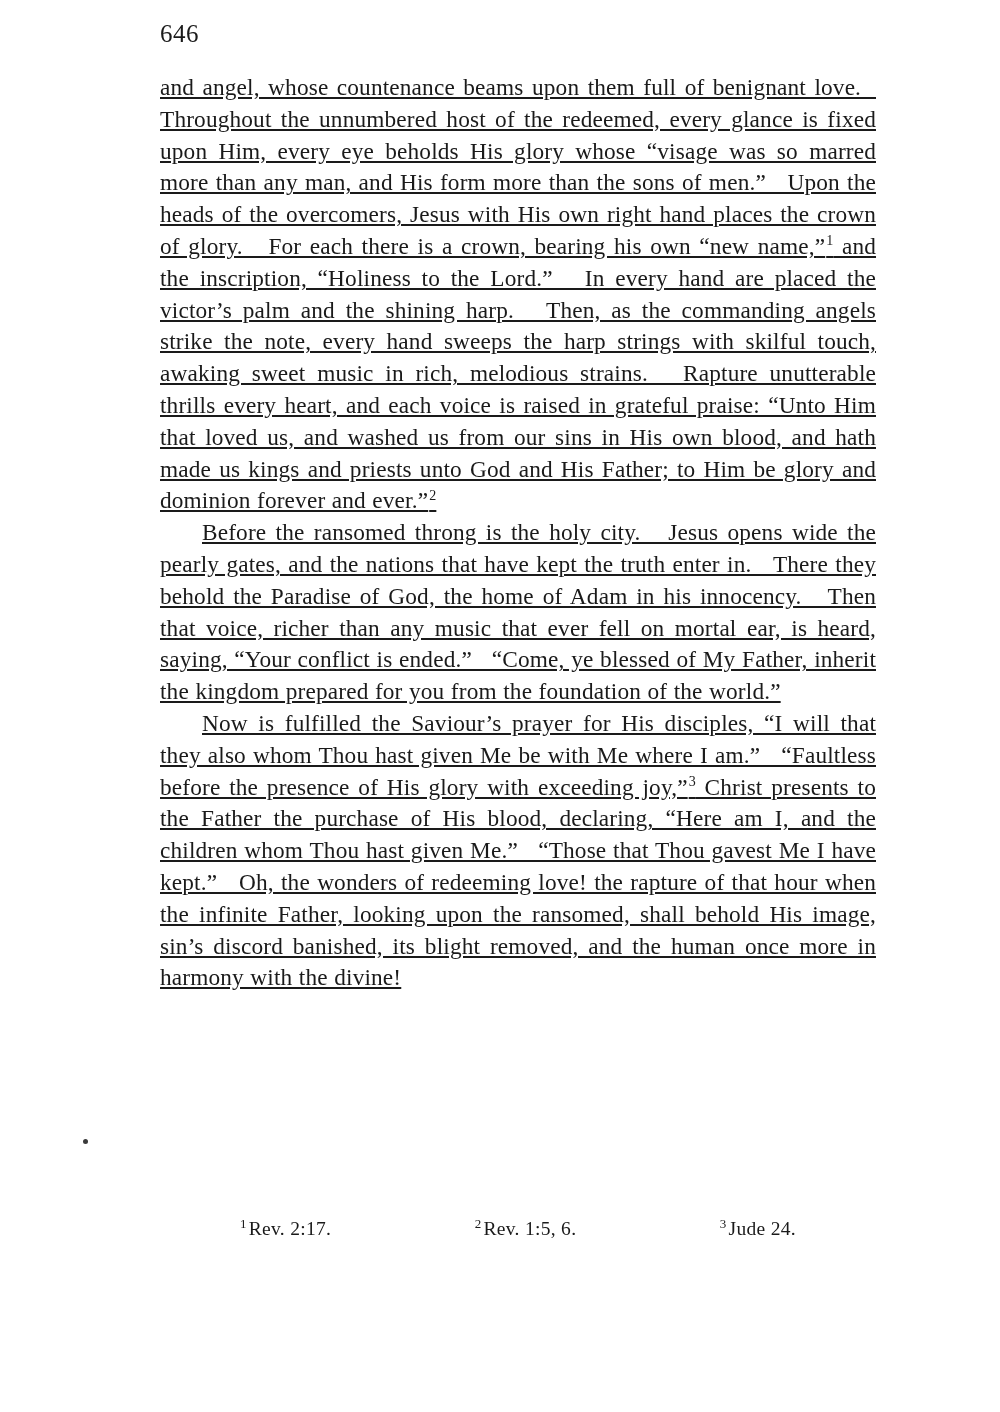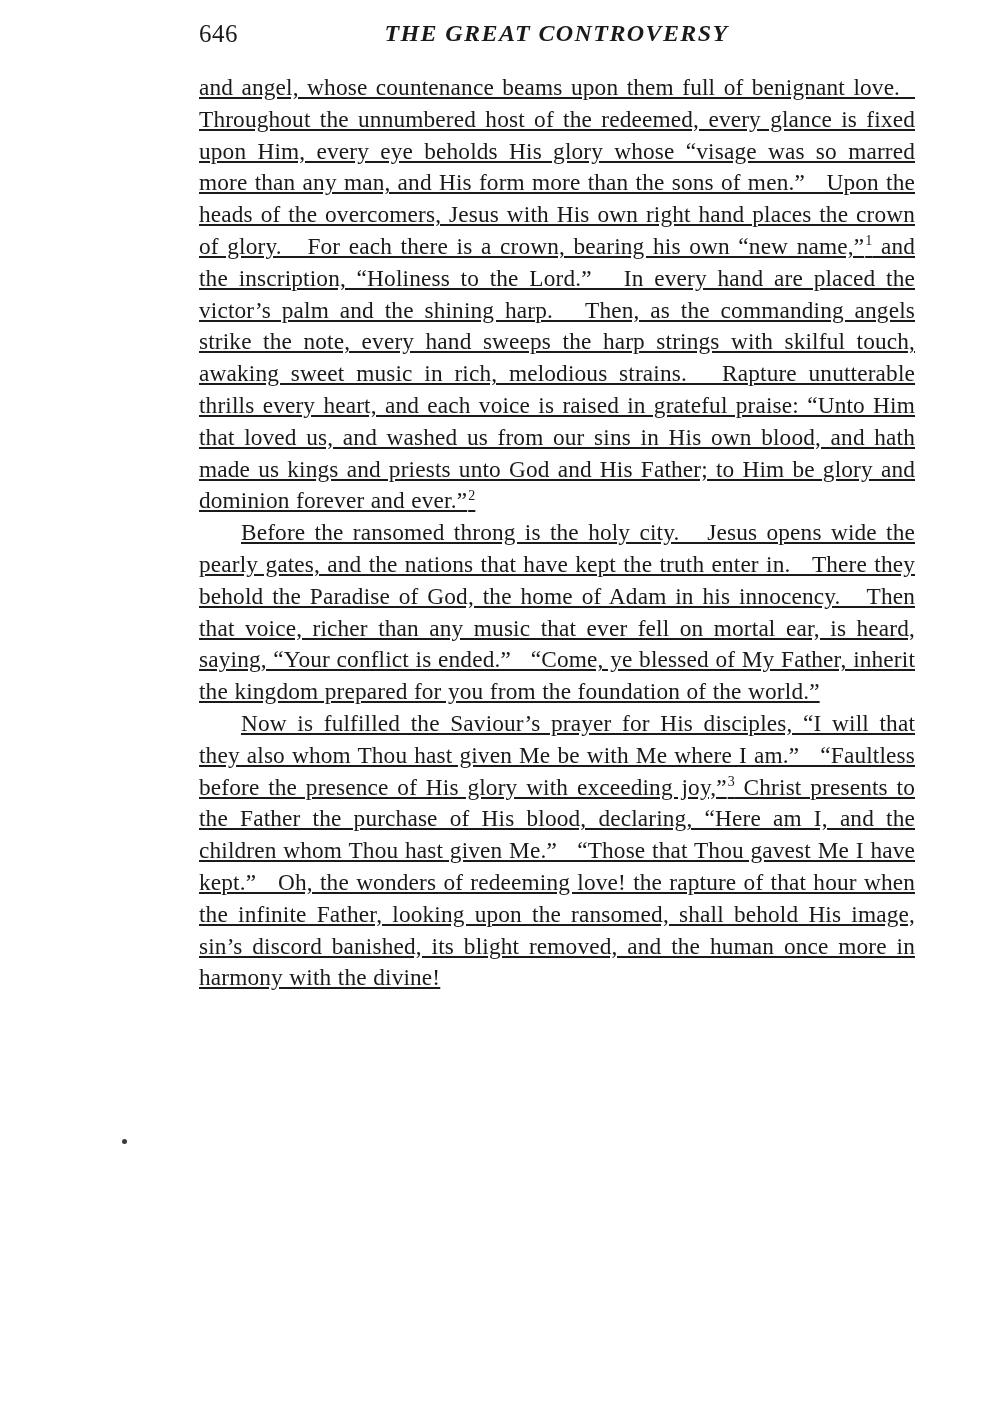--- a/index.html
+++ b/index.html
@@ -13,21 +13,20 @@
     font-family: "Liberation Serif", serif;
     color: #1a1a1a;
     position: relative;
     overflow: hidden;
   }
   .page {
     position: relative;
     width: 932px;
     height: 1412px;
     box-sizing: border-box;
-    margin-left: 39px;
   }
   
   .running-head {
     position: absolute;
     top: 20px;
     left: 160px;
     width: 715px;
     height: 34px;
   }
   .folio {
@@ -106,25 +105,29 @@
     border-radius: 50%;
   }
 </style>
 </head>
 <body>
 
 <div class="page">
 
   <div class="running-head">
     <span class="folio">646</span>
-    <span class="book-title">THE GREAT CONTROVERSY</span>
   </div>
 
   <div class="textblock">
     <p class="para">and angel, whose countenance beams upon them full of benignant love.&nbsp;&nbsp; Throughout the unnumbered host of the redeemed, every glance is fixed upon Him, every eye beholds His glory whose “visage was so marred more than any man, and His form more than the sons of men.”&nbsp;&nbsp; Upon the heads of the overcomers, Jesus with His own right hand places the crown of glory.&nbsp;&nbsp; For each there is a crown, bearing his own “new name,”<sup class="fn">1</sup> and the inscription, “Holiness to the Lord.”&nbsp;&nbsp; In every hand are placed the victor’s palm and the shining harp.&nbsp;&nbsp; Then, as the commanding angels strike the note, every hand sweeps the harp strings with skilful touch, awaking sweet music in rich, melodious strains.&nbsp;&nbsp; Rapture unutterable thrills every heart, and each voice is raised in grateful praise: “Unto Him that loved us, and washed us from our sins in His own blood, and hath made us kings and priests unto God and His Father; to Him be glory and dominion forever and ever.”<sup class="fn">2</sup></p>
     <p class="para indent">Before the ransomed throng is the holy city.&nbsp;&nbsp; Jesus opens wide the pearly gates, and the nations that have kept the truth enter in.&nbsp;&nbsp; There they behold the Paradise of God, the home of Adam in his innocency.&nbsp;&nbsp; Then that voice, richer than any music that ever fell on mortal ear, is heard, saying, “Your conflict is ended.”&nbsp;&nbsp; “Come, ye blessed of My Father, inherit the kingdom prepared for you from the foundation of the world.”</p>
     <p class="para indent">Now is fulfilled the Saviour’s prayer for His disciples, “I will that they also whom Thou hast given Me be with Me where I am.”&nbsp;&nbsp; “Faultless before the presence of His glory with exceeding joy,”<sup class="fn">3</sup> Christ presents to the Father the purchase of His blood, declaring, “Here am I, and the children whom Thou hast given Me.”&nbsp;&nbsp; “Those that Thou gavest Me I have kept.”&nbsp;&nbsp; Oh, the wonders of redeeming love! the rapture of that hour when the infinite Father, looking upon the ransomed, shall behold His image, sin’s discord banished, its blight removed, and the human once more in harmony with the divine!</p>
   </div>
 
+  <div class="footnotes">
+    <span class="footnote"><sup>1</sup><span>Rev. 2:17.</span></span>
+    <span class="footnote"><sup>2</sup><span>Rev. 1:5, 6.</span></span>
+    <span class="footnote"><sup>3</sup><span>Jude 24.</span></span>
+  </div>
 
   <div class="speck" style="left:83px; top:1139px; width:5px; height:5px;"></div>
 
 </div>
 
 </body></html>

